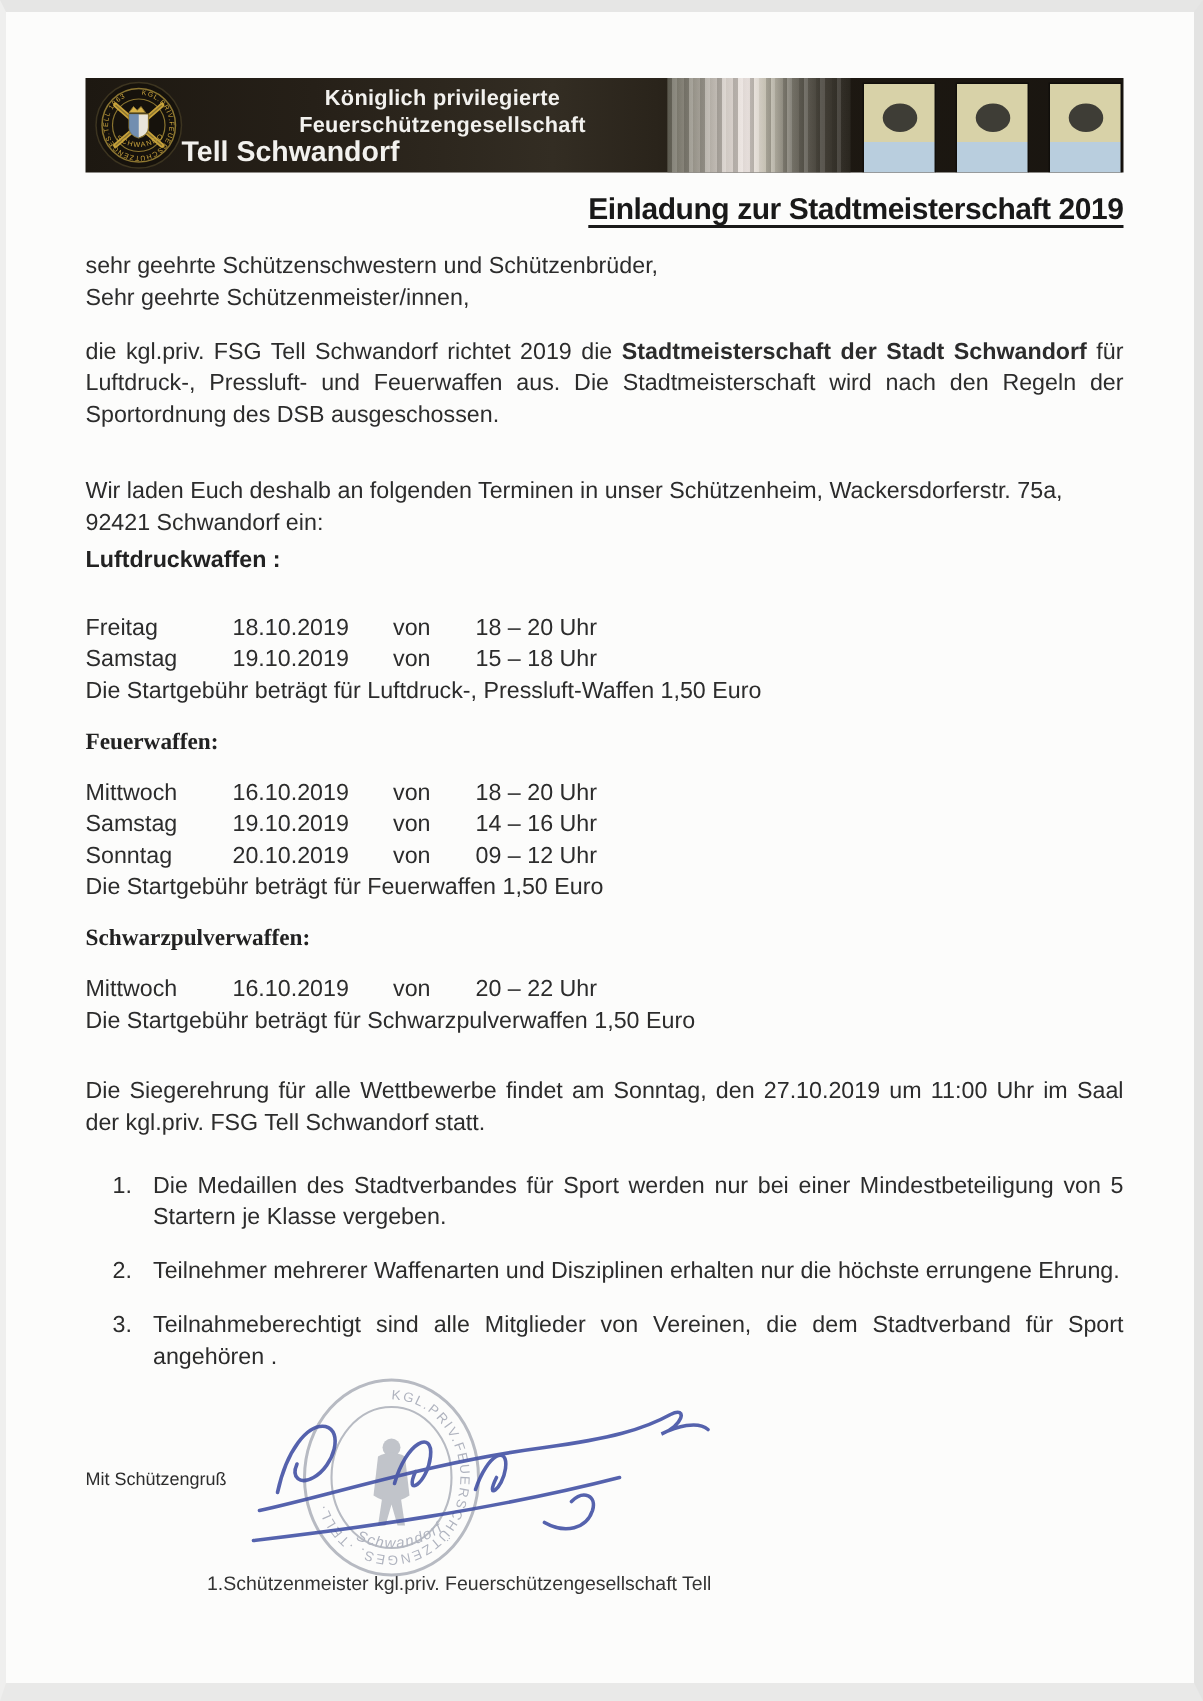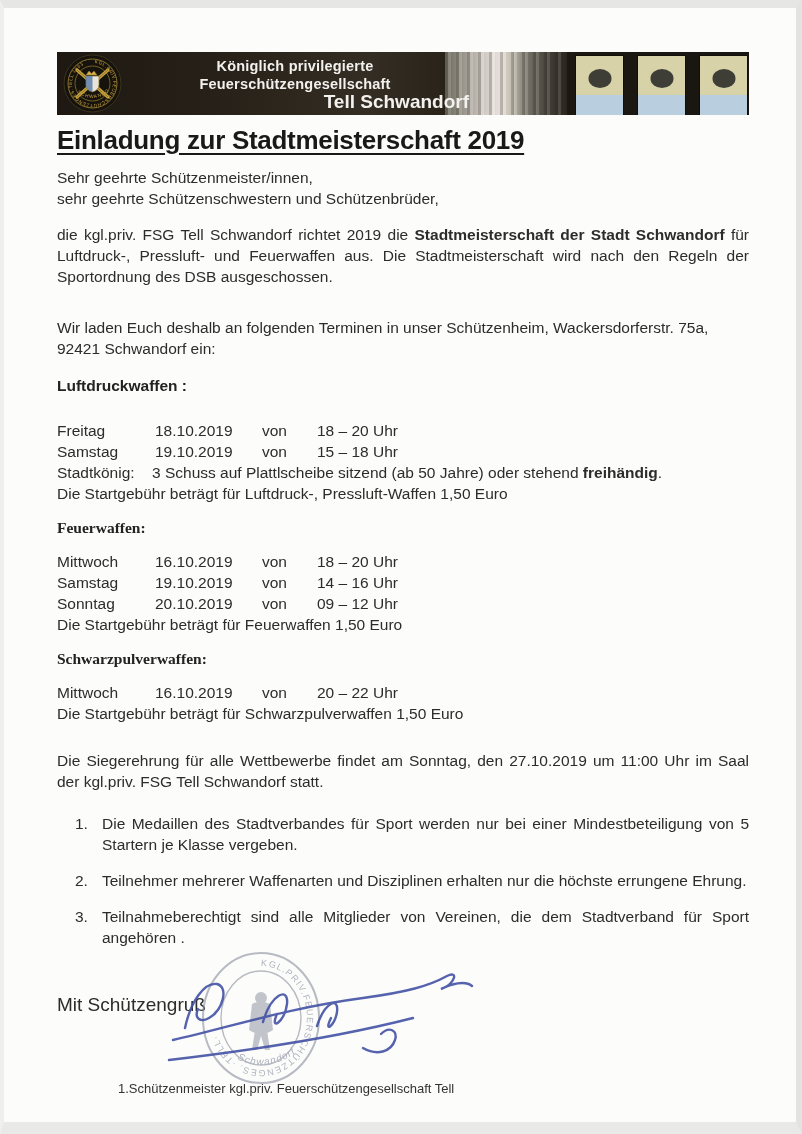--- a/index.html
+++ b/index.html
@@ -21,73 +21,73 @@
   .banner-photo{
     position:absolute;left:388px;top:0;bottom:0;width:122px;
     background:linear-gradient(90deg,#6e6c60 0%,#9c988e 14%,#d9d2cc 32%,#efe7e4 44%,#cdc8ba 54%,#77746a 68%,#46423a 84%,#2a261f 100%);
   }
   .banner-photo .streaks{
     position:absolute;inset:0;
     background:repeating-linear-gradient(90deg,rgba(40,38,30,.25) 0 3px,rgba(255,255,255,.12) 3px 6px,rgba(40,38,30,.05) 6px 11px);
   }
   .banner-textwrap{
     position:absolute;left:64px;top:0;width:348px;height:100%;
-    display:flex;flex-direction:column;justify-content:center;align-items:flex-end;
+    display:flex;flex-direction:column;justify-content:center;align-items:flex-start;
     text-align:center;color:#f2f1ee;font-weight:bold;
   }
   .banner-line1{font-size:14.5px;line-height:18px;letter-spacing:.2px;}
   .banner-line2{font-size:19px;line-height:17px;}
   .logo{position:absolute;left:6px;top:2px;}
   .targets{position:absolute;right:2px;top:4px;display:flex;gap:15px;}
   .target{
     position:relative;width:47px;height:59px;
     background:linear-gradient(#d8d2a8 0 66%,#b9cede 66% 100%);
     box-shadow:0 0 0 1px rgba(0,0,0,.35);
   }
   .target .dot{
     position:absolute;left:50%;top:13px;transform:translateX(-50%);
     width:23px;height:19px;border-radius:50%;background:#3e3d36;
   }
 
   
   .title{
-    margin:10px 0 0 0;text-align:left;font-size:26px;line-height:30px;
+    margin:10px 0 0 0;text-align:right;font-size:20px;line-height:30px;
     font-weight:bold;color:#191919;text-decoration:underline;
     text-underline-offset:4px;letter-spacing:-.3px;
   }
 
   
   p,.line{font-size:15.5px;line-height:21px;margin:0;color:#2c2c2c;}
   .greeting{margin-top:12px;}
   .just{text-align:justify;text-align-last:left;}
   .intro{margin-top:15px;}
   .invite{margin-top:30px;}
   b,.bold{font-weight:bold;}
 
-  .sec-head{margin:16px 0 0 0;font-size:15.5px;line-height:21px;font-weight:bold;color:#222;}
+  .sec-head{margin:4px 0 0 0;font-size:15.5px;line-height:21px;font-weight:bold;color:#222;}
   .sched{margin-top:24px;}
   .srow{display:grid;grid-template-columns:98px 107px 55px 1fr;font-size:15.5px;line-height:21px;}
   .xrow{display:grid;grid-template-columns:95px 1fr;font-size:15.5px;line-height:21px;}
   .feerow{font-size:15.5px;line-height:21px;}
   .sec2 .sec-head{margin-top:13px;font-family:Liberation Serif, serif;}
   .sec2 .sched{margin-top:13px;}
 
   .award{margin-top:26px;}
 
   .rules{margin-top:21px;}
   .rule{display:grid;grid-template-columns:27px 1fr;padding-left:18px;margin-bottom:15px;
         font-size:15.5px;line-height:21px;}
   .rule .rtext{text-align:justify;text-align-last:left;}
 
   
   .sigblock{position:relative;margin-top:22px;height:108px;}
-  .salutation{position:absolute;left:0;top:24px;font-size:19px;}
+  .salutation{position:absolute;left:0;top:42px;font-size:12px;}
   .stamp{position:absolute;left:140px;top:-22px;opacity:.62;}
   .ink{position:absolute;left:110px;top:-14px;}
-  .caption{margin:2px 0 0 61px;font-size:13px;line-height:17px;color:#333;}
+  .caption{margin:2px 0 0 81px;font-size:13px;line-height:17px;color:#333;}
 </style>
 </head>
 <body>
 
 <div class="scan">
   <div class="content">
 
     <div class="banner">
       <div class="banner-photo">
         <div class="streaks"></div>
@@ -133,45 +133,41 @@
           </div>
         <div class="target">
             <span class="dot"></span>
           </div>
       </div>
     </div>
 
     <h1 class="title">Einladung zur Stadtmeisterschaft 2019</h1>
 
     <div class="greeting">
+      <p class="line">sehr geehrte Schützenschwestern und Schützenbrüder,</p>
       <p class="line">Sehr geehrte Schützenmeister/innen,</p>
-      <p class="line">sehr geehrte Schützenschwestern und Schützenbrüder,</p>
     </div>
 
     <p class="intro just"><span>die kgl.priv. FSG Tell Schwandorf richtet 2019 die </span><b>Stadtmeisterschaft der Stadt Schwandorf</b><span> für Luftdruck-, Pressluft- und Feuerwaffen aus. Die Stadtmeisterschaft wird nach den Regeln der Sportordnung des DSB ausgeschossen.</span></p>
 
     <p class="invite">Wir laden Euch deshalb an folgenden Terminen in unser Schützenheim, Wackersdorferstr. 75a, 92421 Schwandorf ein:</p>
 
     <h2 class="sec-head">Luftdruckwaffen :</h2>
     <div class="sched">
       <div class="srow">
         <span>Freitag</span>
         <span>18.10.2019</span>
         <span>von</span>
         <span>18 – 20 Uhr</span>
       </div>
       <div class="srow">
         <span>Samstag</span>
         <span>19.10.2019</span>
         <span>von</span>
         <span>15 – 18 Uhr</span>
-      </div>
-      <div class="xrow">
-        <span>Stadtkönig:</span>
-        <span><span>3 Schuss auf Plattlscheibe sitzend (ab 50 Jahre) oder stehend </span><b>freihändig</b><span>.</span></span>
       </div>
       <div class="feerow">Die Startgebühr beträgt für Luftdruck-, Pressluft-Waffen 1,50 Euro</div>
     </div>
 
     <div class="sec2">
       <h2 class="sec-head">Feuerwaffen:</h2>
       <div class="sched">
         <div class="srow">
           <span>Mittwoch</span>
           <span>16.10.2019</span>

